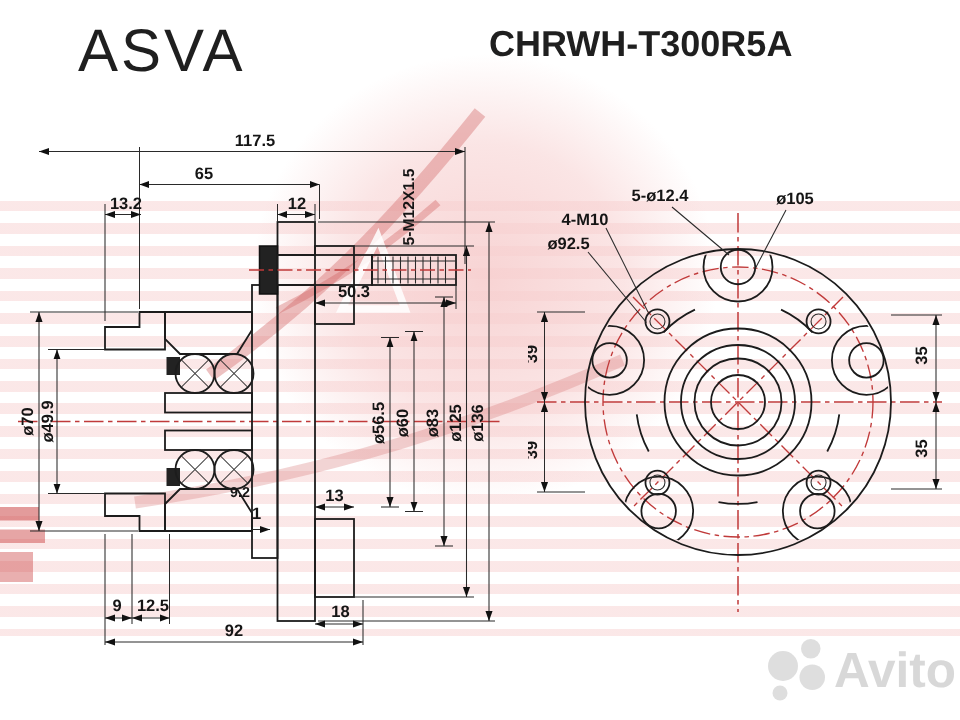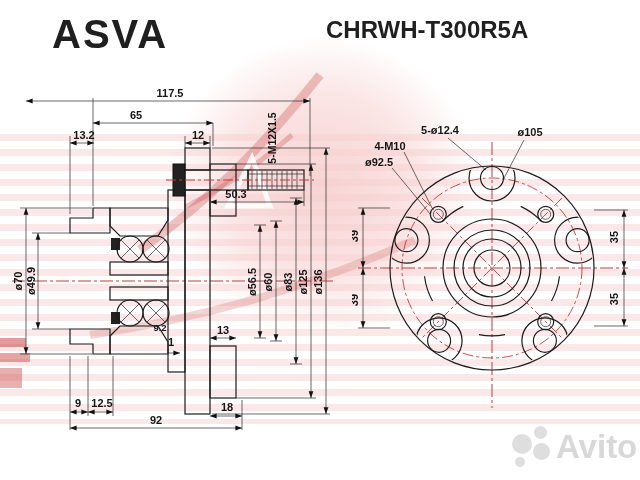--- a/index.html
+++ b/index.html
@@ -1,19 +1,19 @@
 <!DOCTYPE html>
 <html><head>
 <meta charset="utf-8">
 <style>
   html,body{margin:0;padding:0;background:#fff;}
   #stage{position:relative;width:640px;height:480px;background:#fff;overflow:hidden;
          font-family:"Liberation Sans",sans-serif;}
   .abs{position:absolute;}
-  #brand{left:52px;top:12px;font-size:40px;font-weight:700;letter-spacing:2px;color:#1f1f1f;}
+  #brand{left:52px;top:12px;font-size:40px;font-weight:400;letter-spacing:2px;color:#1f1f1f;}
   #partno{left:326px;top:16px;font-size:24px;font-weight:600;letter-spacing:0px;color:#1f1f1f;}
   #stripes{left:0;top:134px;width:640px;height:290px;
     background:repeating-linear-gradient(to bottom,
       rgba(246,203,203,0.45) 0px, rgba(246,203,203,0.45) 7px,
       rgba(255,255,255,0) 7px, rgba(255,255,255,0) 15px);}
   #blob{left:168px;top:36px;width:310px;height:300px;border-radius:50%;
     background:radial-gradient(closest-side, rgba(247,207,207,0.9) 0%,
       rgba(247,207,207,0.55) 60%, rgba(247,207,207,0) 100%);}
   #abcp-mark{left:246px;top:296px;font-size:58px;font-weight:700;letter-spacing:6px;
     color:rgba(140,140,140,0.42);}

